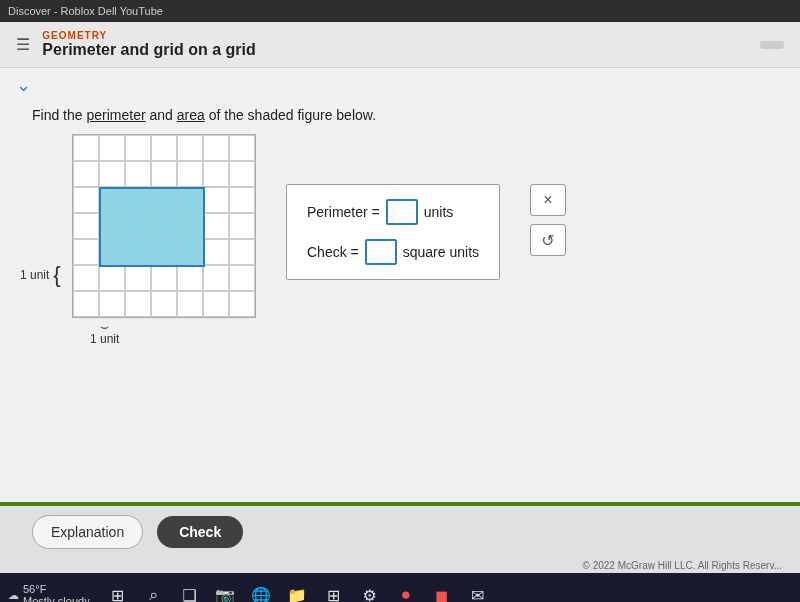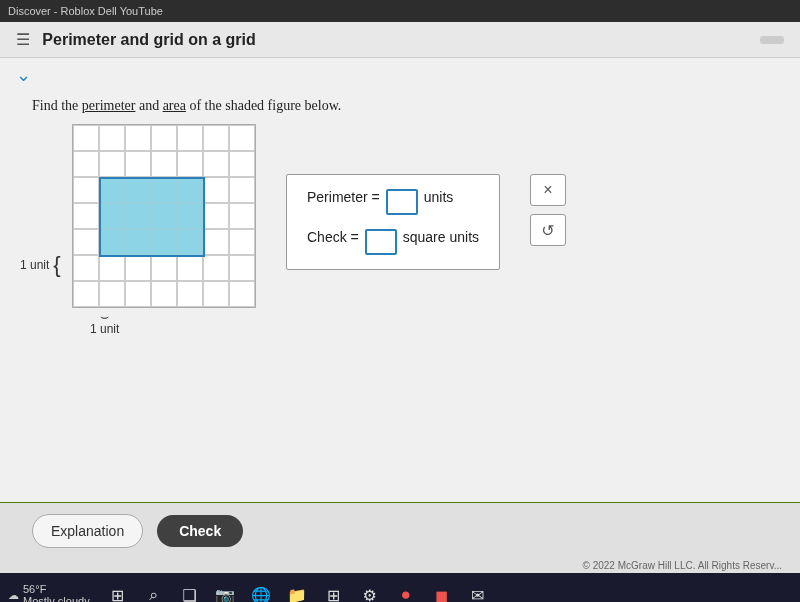--- a/index.html
+++ b/index.html
@@ -88,21 +88,20 @@
     }
 
     
     .question-area {
       padding: 4px 32px 0 32px;
       background: #f0f0f0;
     }
     .question-text {
       font-size: 14px;
       color: #222;
-      font-family: Liberation Serif, serif;
     }
     .underline {
       text-decoration: underline;
     }
 
     
     .content-area {
       display: flex;
       align-items: flex-start;
       padding: 10px 20px 0 20px;
@@ -171,20 +170,21 @@
     .input-panel {
       border: 1px solid #999;
       background: #fff;
       padding: 14px 20px;
       margin-top: 50px;
       min-width: 200px;
       border-radius: 2px;
     }
     .input-row {
       display: flex;
+      align-items: center;
       gap: 6px;
       margin-bottom: 14px;
       font-size: 14px;
       color: #222;
     }
     .input-row:last-child {
       margin-bottom: 0;
     }
     .answer-input {
       width: 32px;
@@ -231,21 +231,21 @@
     }
 
     
     .bottom-bar {
       background: #e0e0e0;
       height: 56px;
       display: flex;
       align-items: center;
       padding: 0 32px;
       gap: 14px;
-      border-top: 1px solid #4d7c0f;
+      border-top: 4px solid #4d7c0f;
     }
     .explanation-btn {
       background: #f5f5f5;
       border: 1px solid #aaa;
       padding: 8px 18px;
       border-radius: 20px;
       font-size: 14px;
       cursor: pointer;
       color: #333;
     }
@@ -323,20 +323,21 @@
 
 <div class="browser-bar">
   <span class="browser-bar-text">Discover - Roblox    Dell    YouTube</span>
 </div>
 
 <div class="main-content">
 
   <div class="header">
     <span class="hamburger-icon">☰</span>
     <div class="header-info">
+      <span class="subject-label">GEOMETRY</span>
       <span class="page-title">Perimeter and grid on a grid</span>
     </div>
     <div class="header-right">
       <button class="header-btn"></button>
     </div>
   </div>
 
   <div class="chevron-area">
     <span class="chevron-icon">⌄</span>
   </div>

